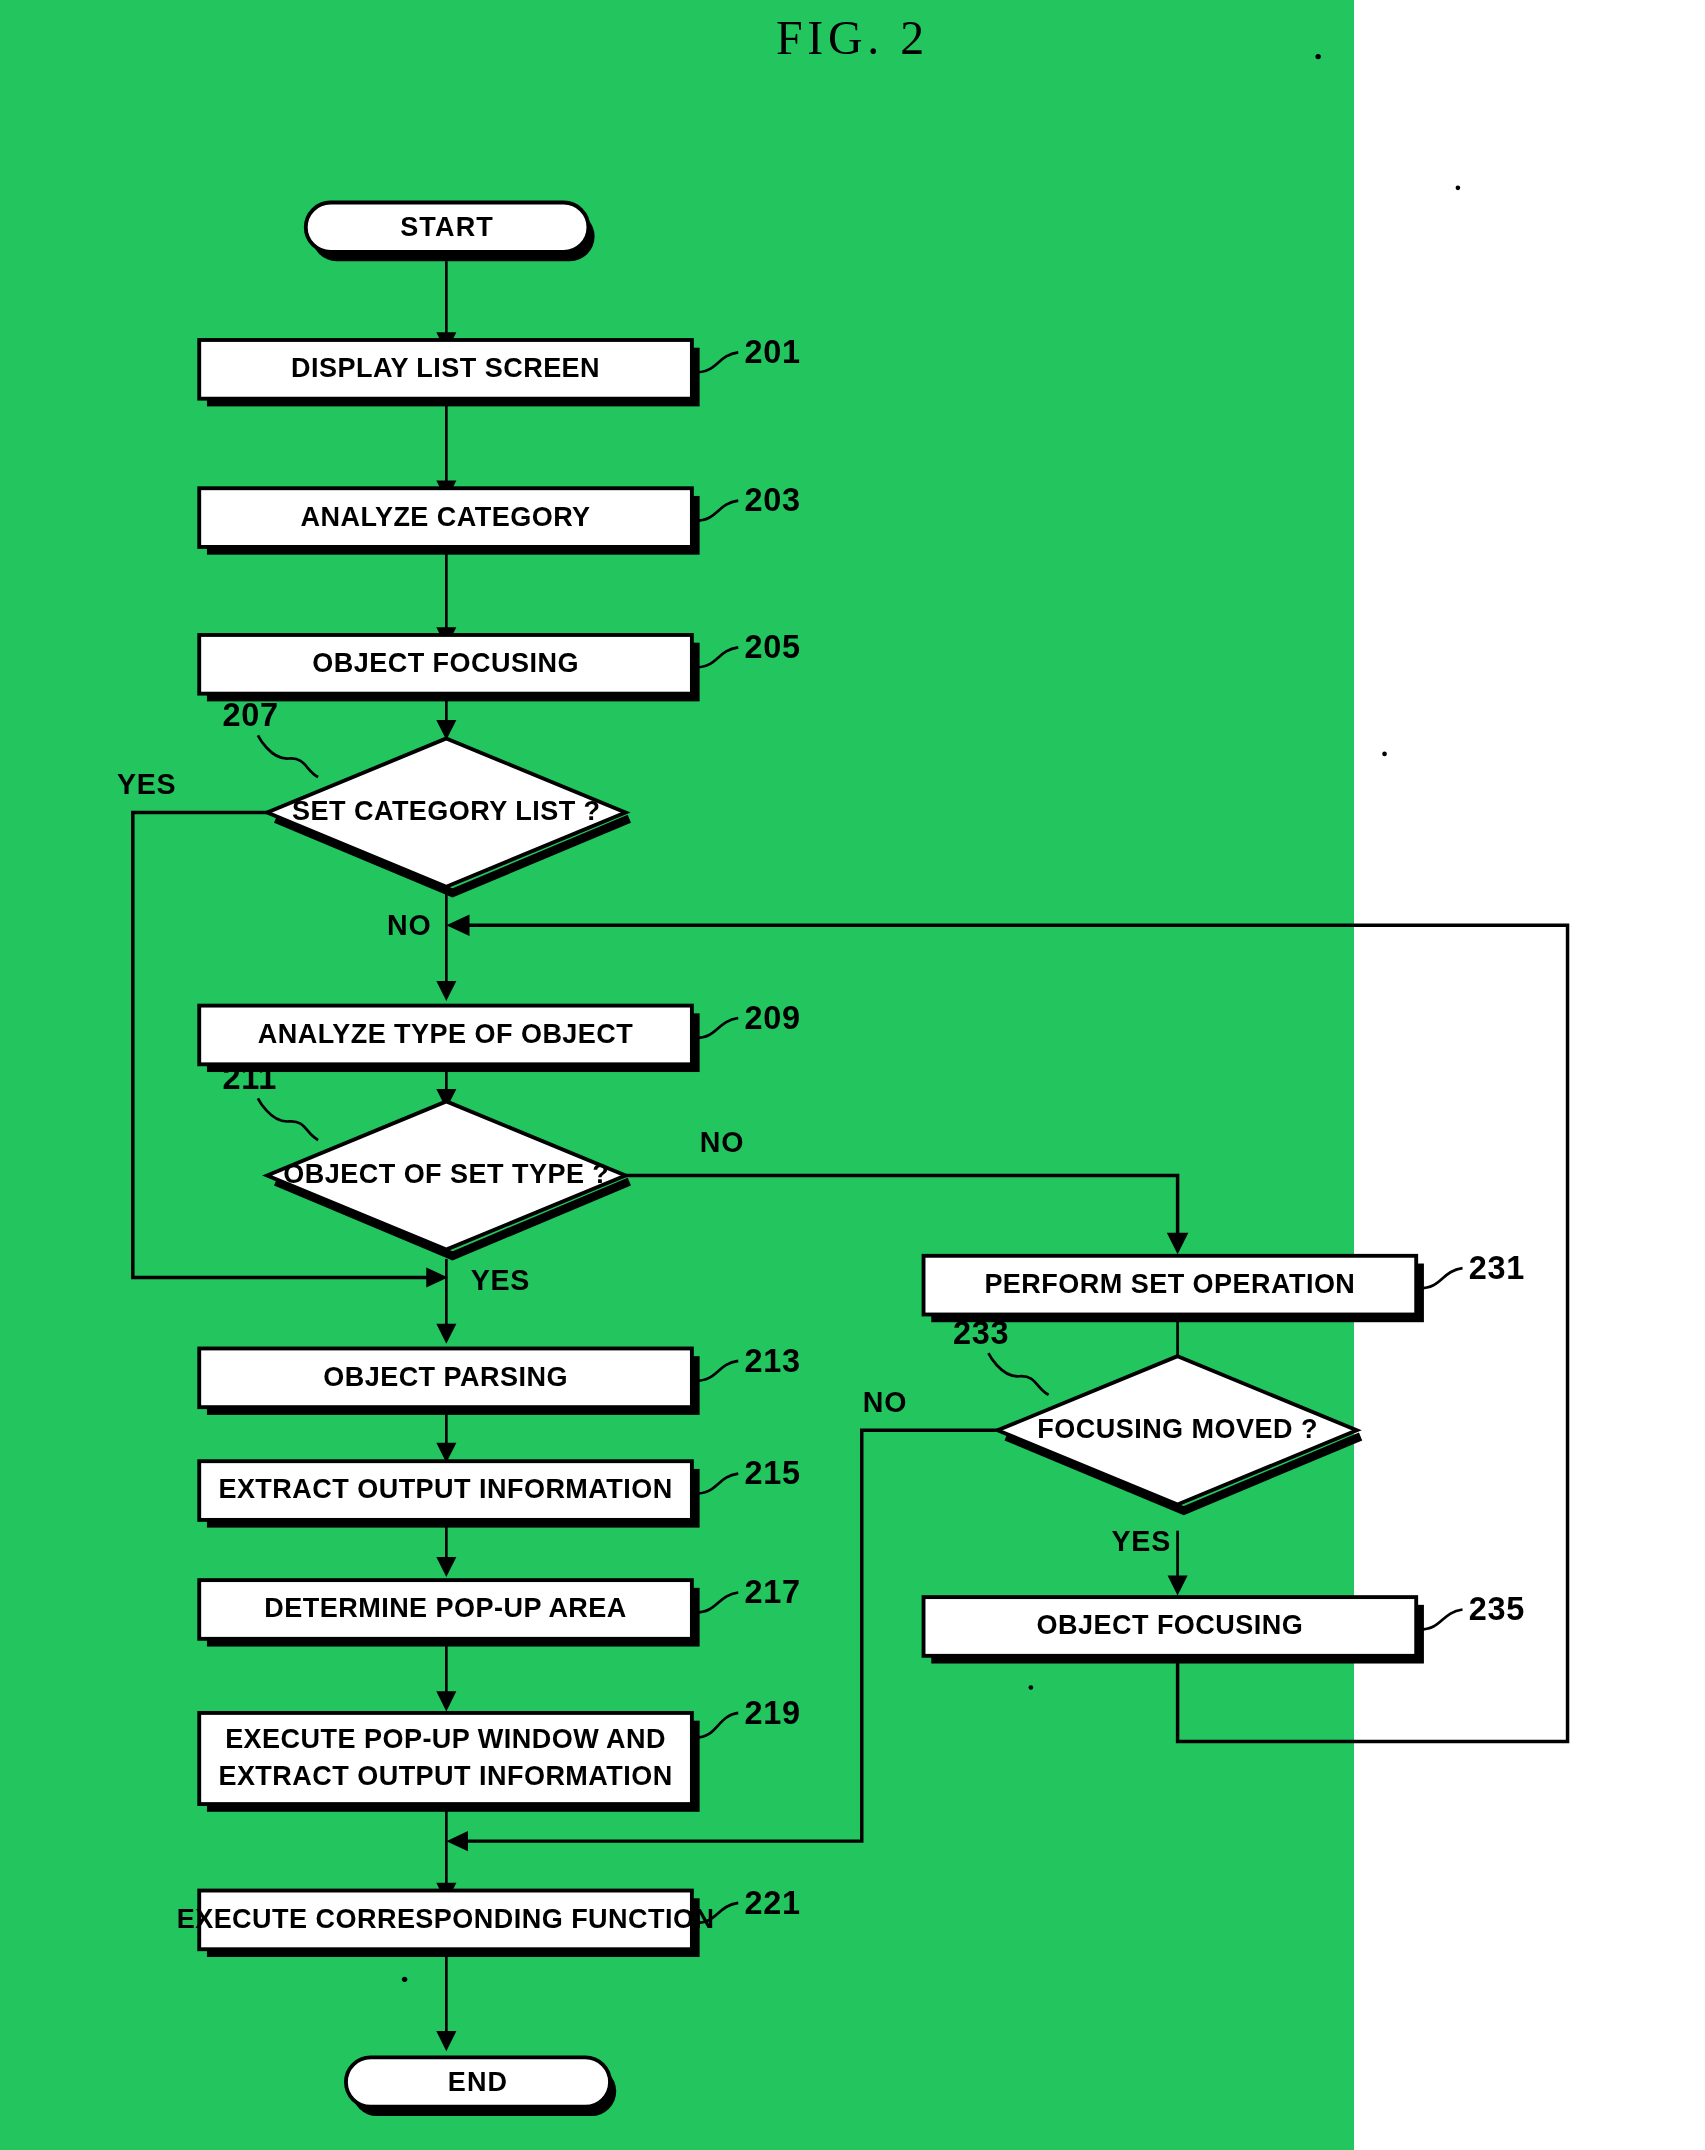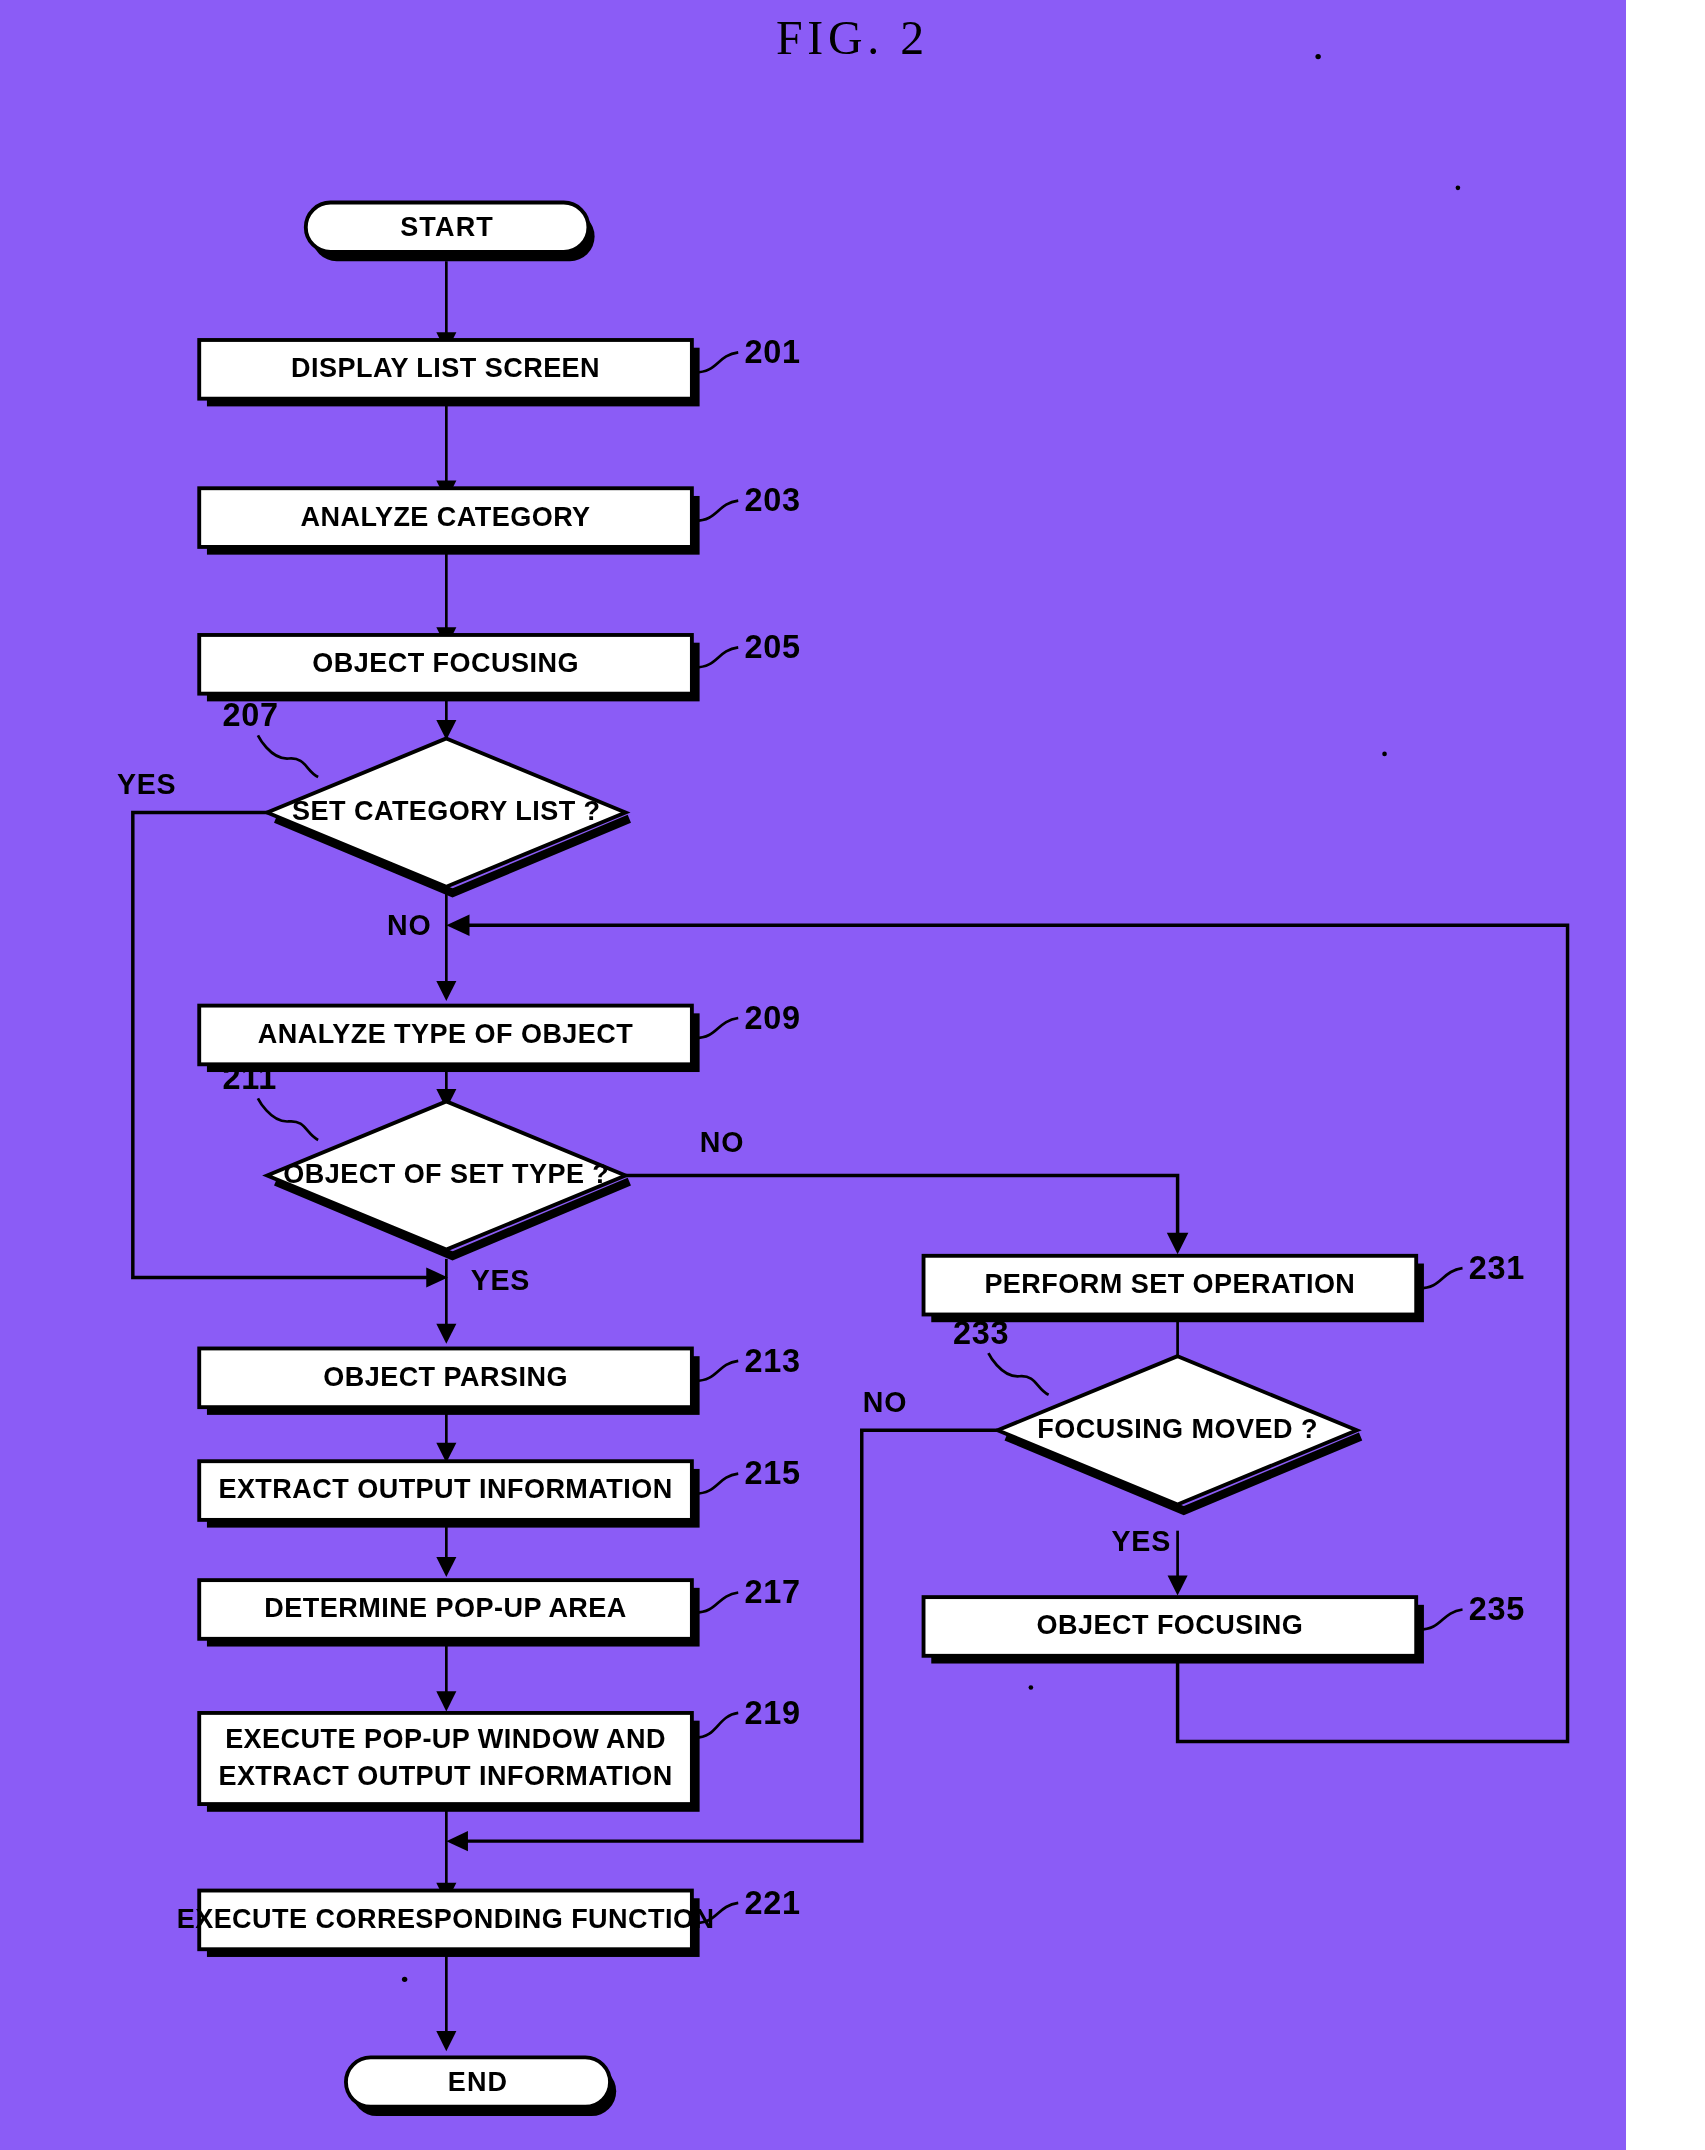--- a/index.html
+++ b/index.html
@@ -8,23 +8,23 @@
     background: #ffffff;
   }
   body {
     width: 1705px;
     height: 2151px;
     font-family: "Liberation Sans", sans-serif;
     overflow: hidden;
   }
   #figure-root {
     position: relative;
-    width: 1626px;
+    width: 1354px;
     height: 2151px;
-    background: #8b5cf6;
+    background: #22c55e;
   }
   svg#flowchart {
     display: block;
     width: 1705px;
     height: 2151px;
   }
   .fig-title {
     font-family: "Liberation Serif", serif;
     font-size: 62px;
     letter-spacing: 6px;

